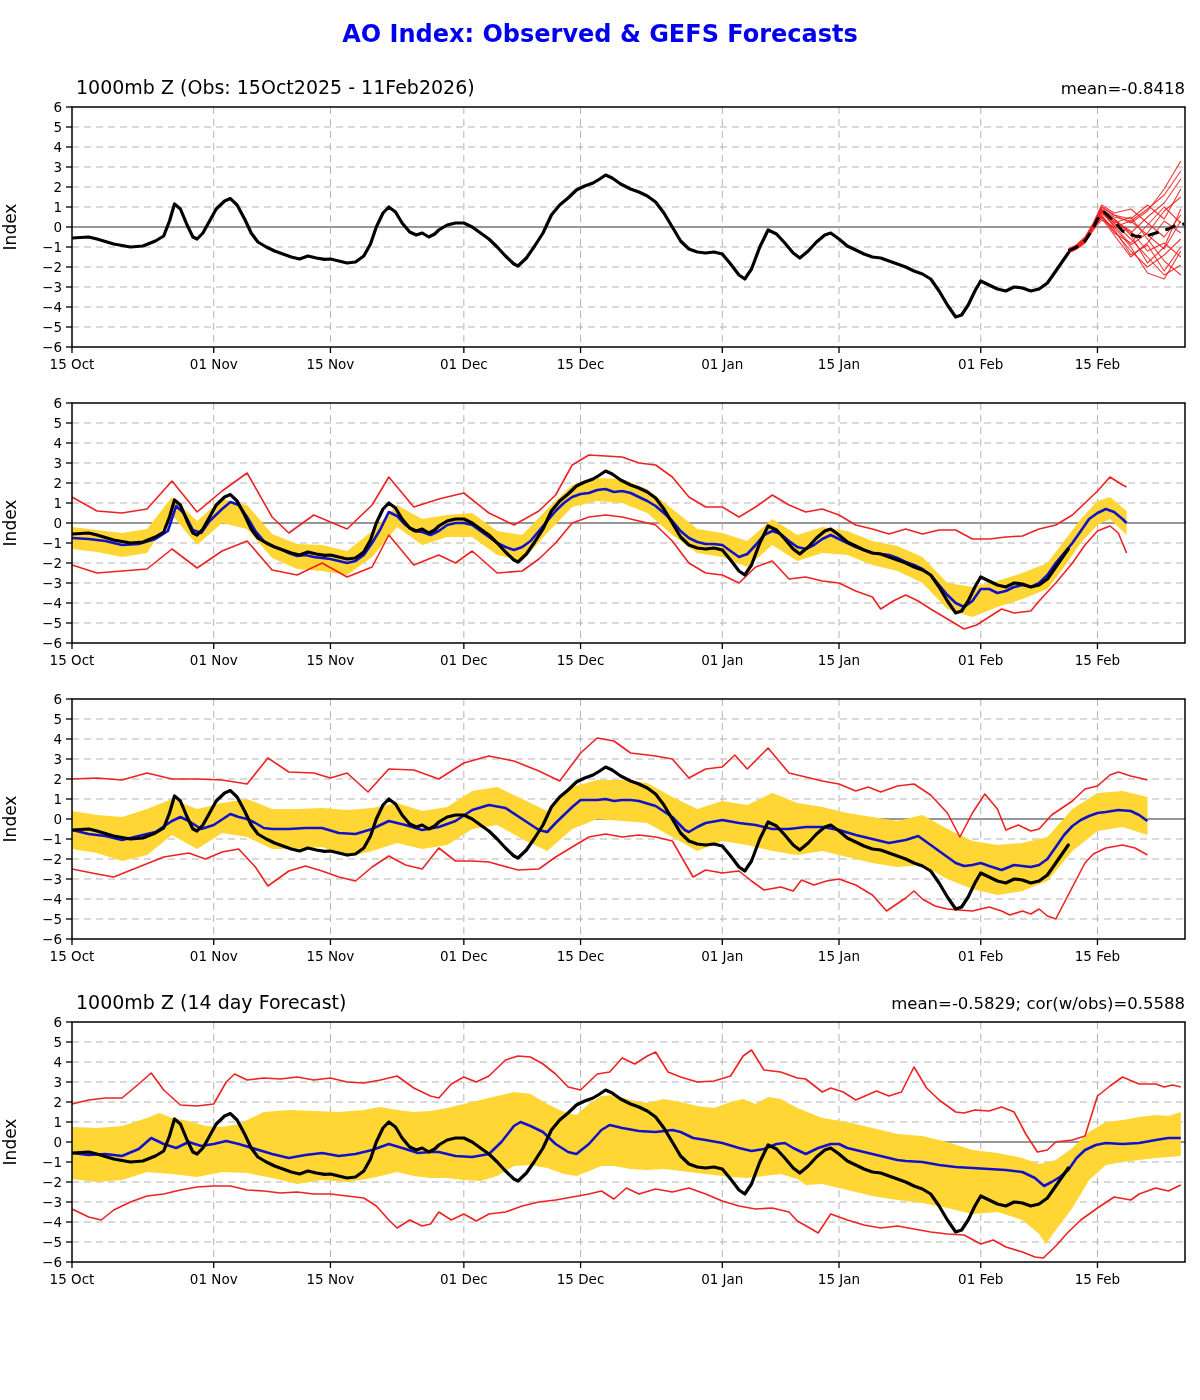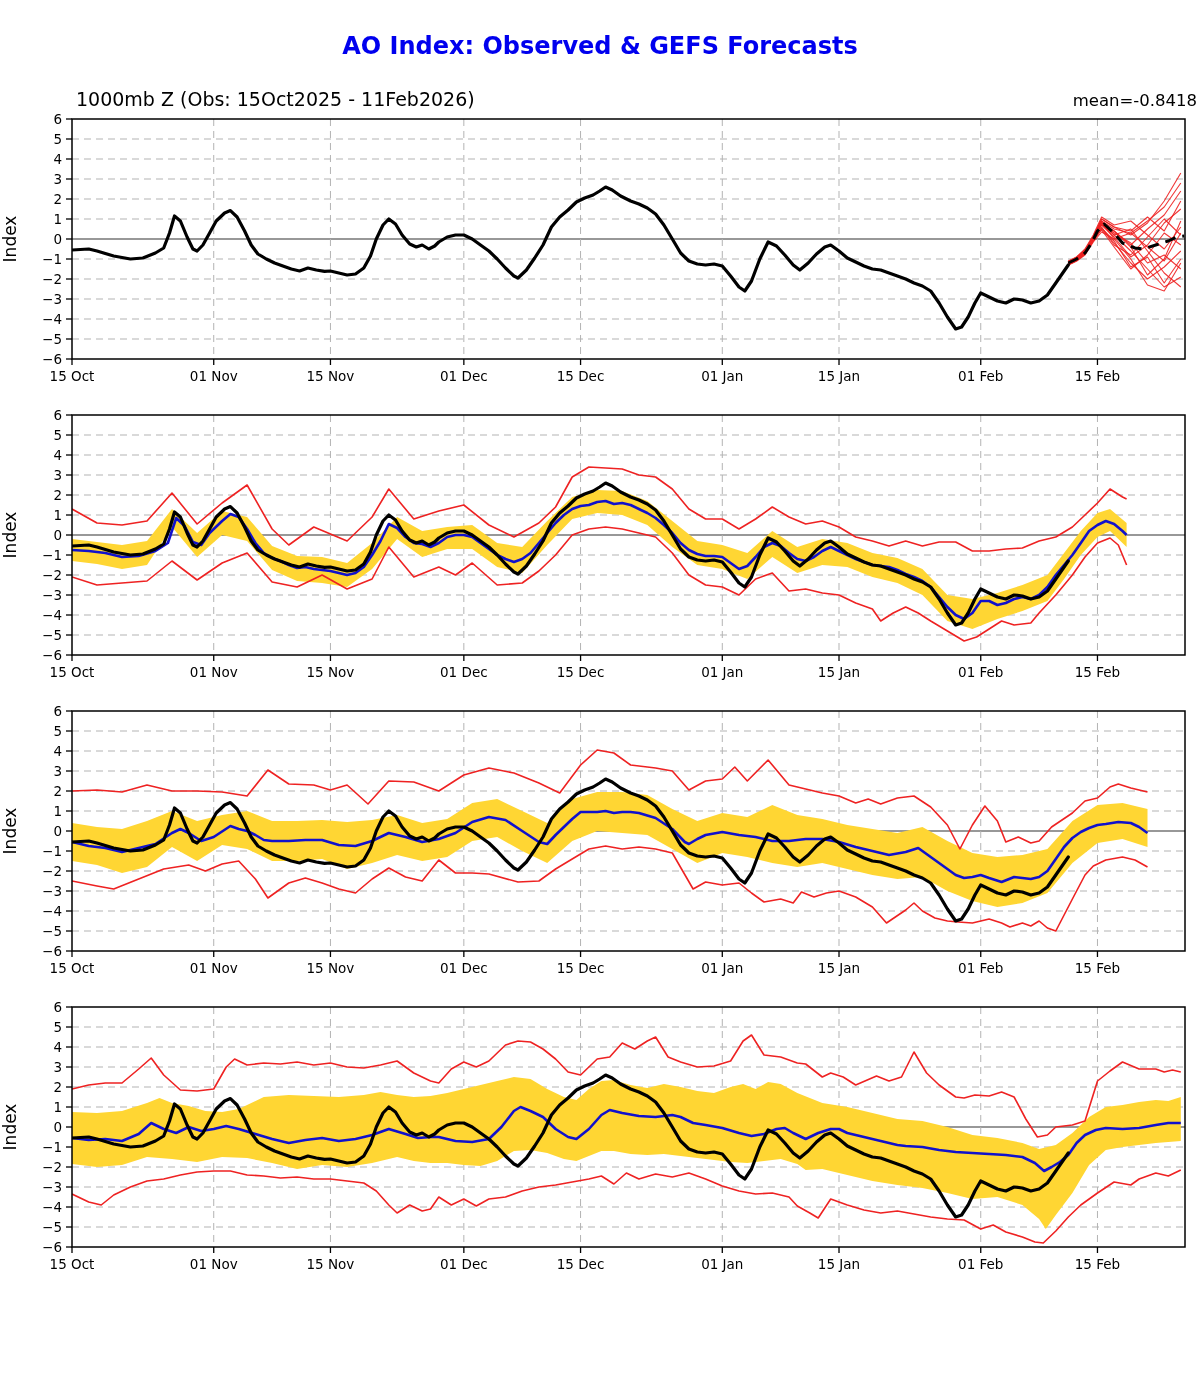--- a/index.html
+++ b/index.html
@@ -1,21 +1,21 @@
 <!DOCTYPE html>
 <html><head>
 <meta charset="utf-8">
 <style>
   html,body{margin:0;padding:0;background:#fff;}
   body{width:1200px;font-family:"DejaVu Sans","Liberation Sans",sans-serif;color:#000;}
-  .main-title{ text-align:center; font-size:24px; font-weight:bold; padding:32px 0 6px 0; }
+  .main-title{ text-align:center; font-size:24px; font-weight:bold; padding:20px 0 6px 0; }
   .panel{ margin-top:18px; }
   .panel:first-of-type{ margin-top:36px; }
   .panel-header{ display:flex; justify-content:space-between; align-items:flex-end;
-                 padding:0 3px 1px 76px; height:26px; }
+                 padding:0 15px 1px 76px; height:26px; }
   .panel-title{ font-size:19px; }
   .panel-stats{ font-size:16.5px;margin-top:24px; }
   svg.chart{ display:block; }
 </style>
 </head>
 <body>
 
 <div class="main-title" style="color: rgb(0, 0, 238);">AO Index: Observed &amp; GEFS Forecasts</div>
 
 <div class="panel">
@@ -287,20 +287,24 @@
         <line x1="980.7415730337078" y1="248" x2="980.7415730337078" y2="254" stroke="#000" stroke-width="1.3"></line>
         <text x="980.7415730337078" y="270" text-anchor="middle" font-size="13.5" fill="#000">01 Feb</text>
         <line x1="1097.4606741573034" y1="248" x2="1097.4606741573034" y2="254" stroke="#000" stroke-width="1.3"></line>
         <text x="1097.4606741573034" y="270" text-anchor="middle" font-size="13.5" fill="#000">15 Feb</text>
       </g>
       <text x="16" y="128" font-size="17" fill="#000" transform="rotate(-90 16 128)" text-anchor="middle">Index</text>
     </svg>
 </div>
 
 <div class="panel">
+  <div class="panel-header">
+    <span class="panel-title">1000mb Z (14 day Forecast)</span>
+    <span class="panel-stats">mean=-0.5829; cor(w/obs)=0.5588</span>
+  </div>
   <svg class="chart" width="1200" height="278">
       <defs>
         <clipPath id="clip3">
           <rect x="72" y="8" width="1113" height="240"></rect>
         </clipPath>
       </defs>
       <g>
         <line x1="72" y1="28" x2="1185" y2="28" stroke="#b3b3b3" stroke-width="1" stroke-dasharray="7 5"></line>
         <line x1="72" y1="48" x2="1185" y2="48" stroke="#b3b3b3" stroke-width="1" stroke-dasharray="7 5"></line>
         <line x1="72" y1="68" x2="1185" y2="68" stroke="#b3b3b3" stroke-width="1" stroke-dasharray="7 5"></line>

